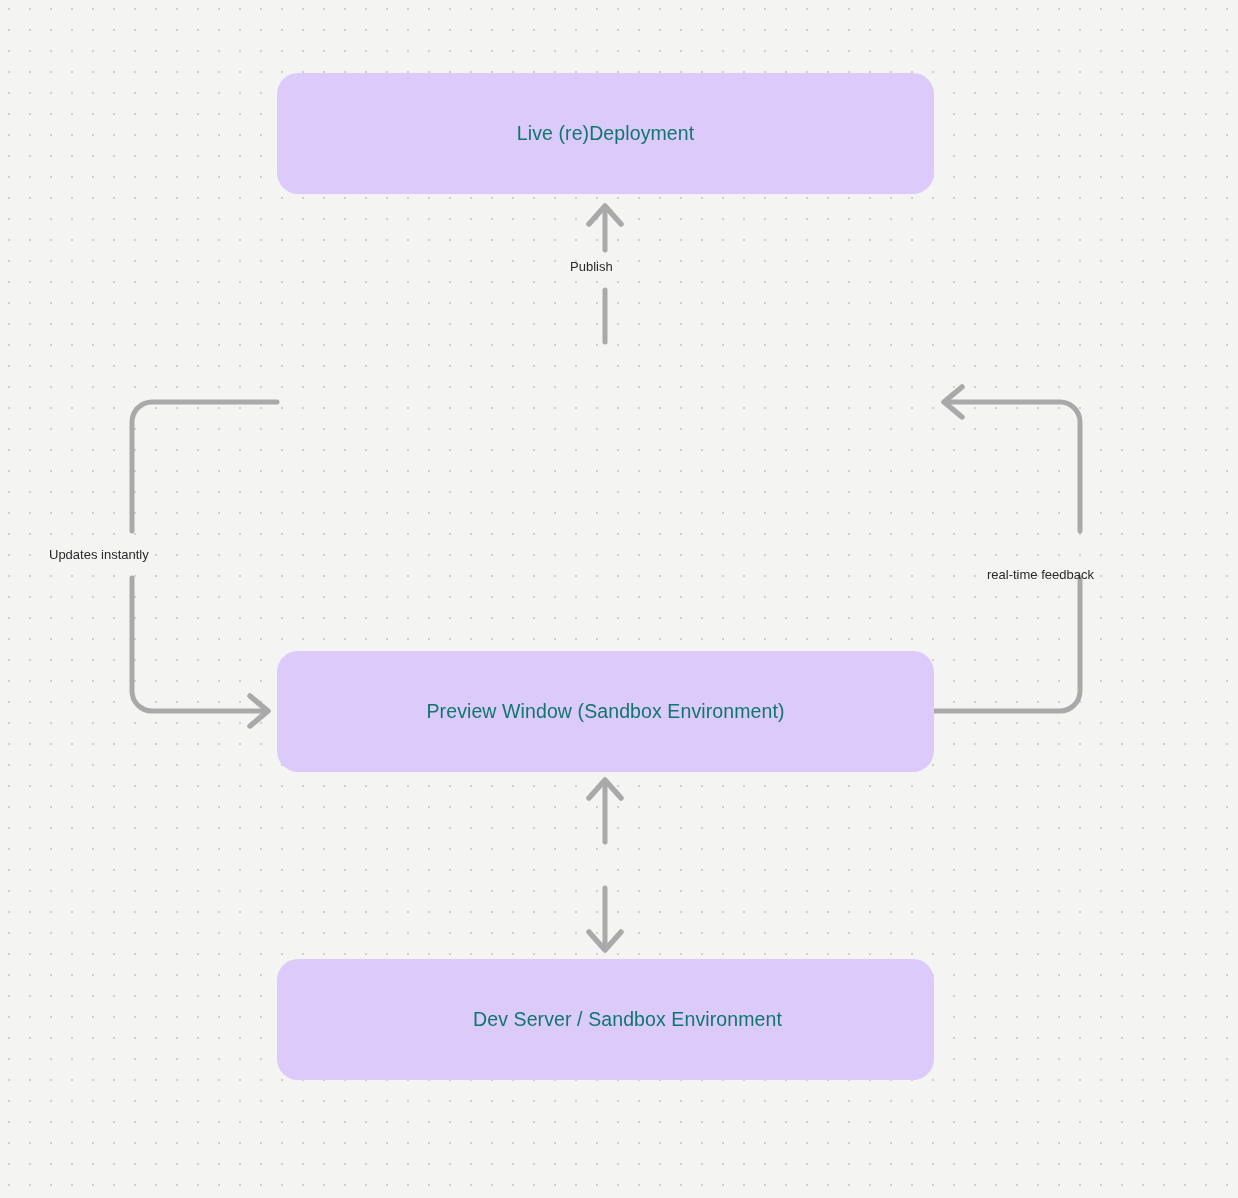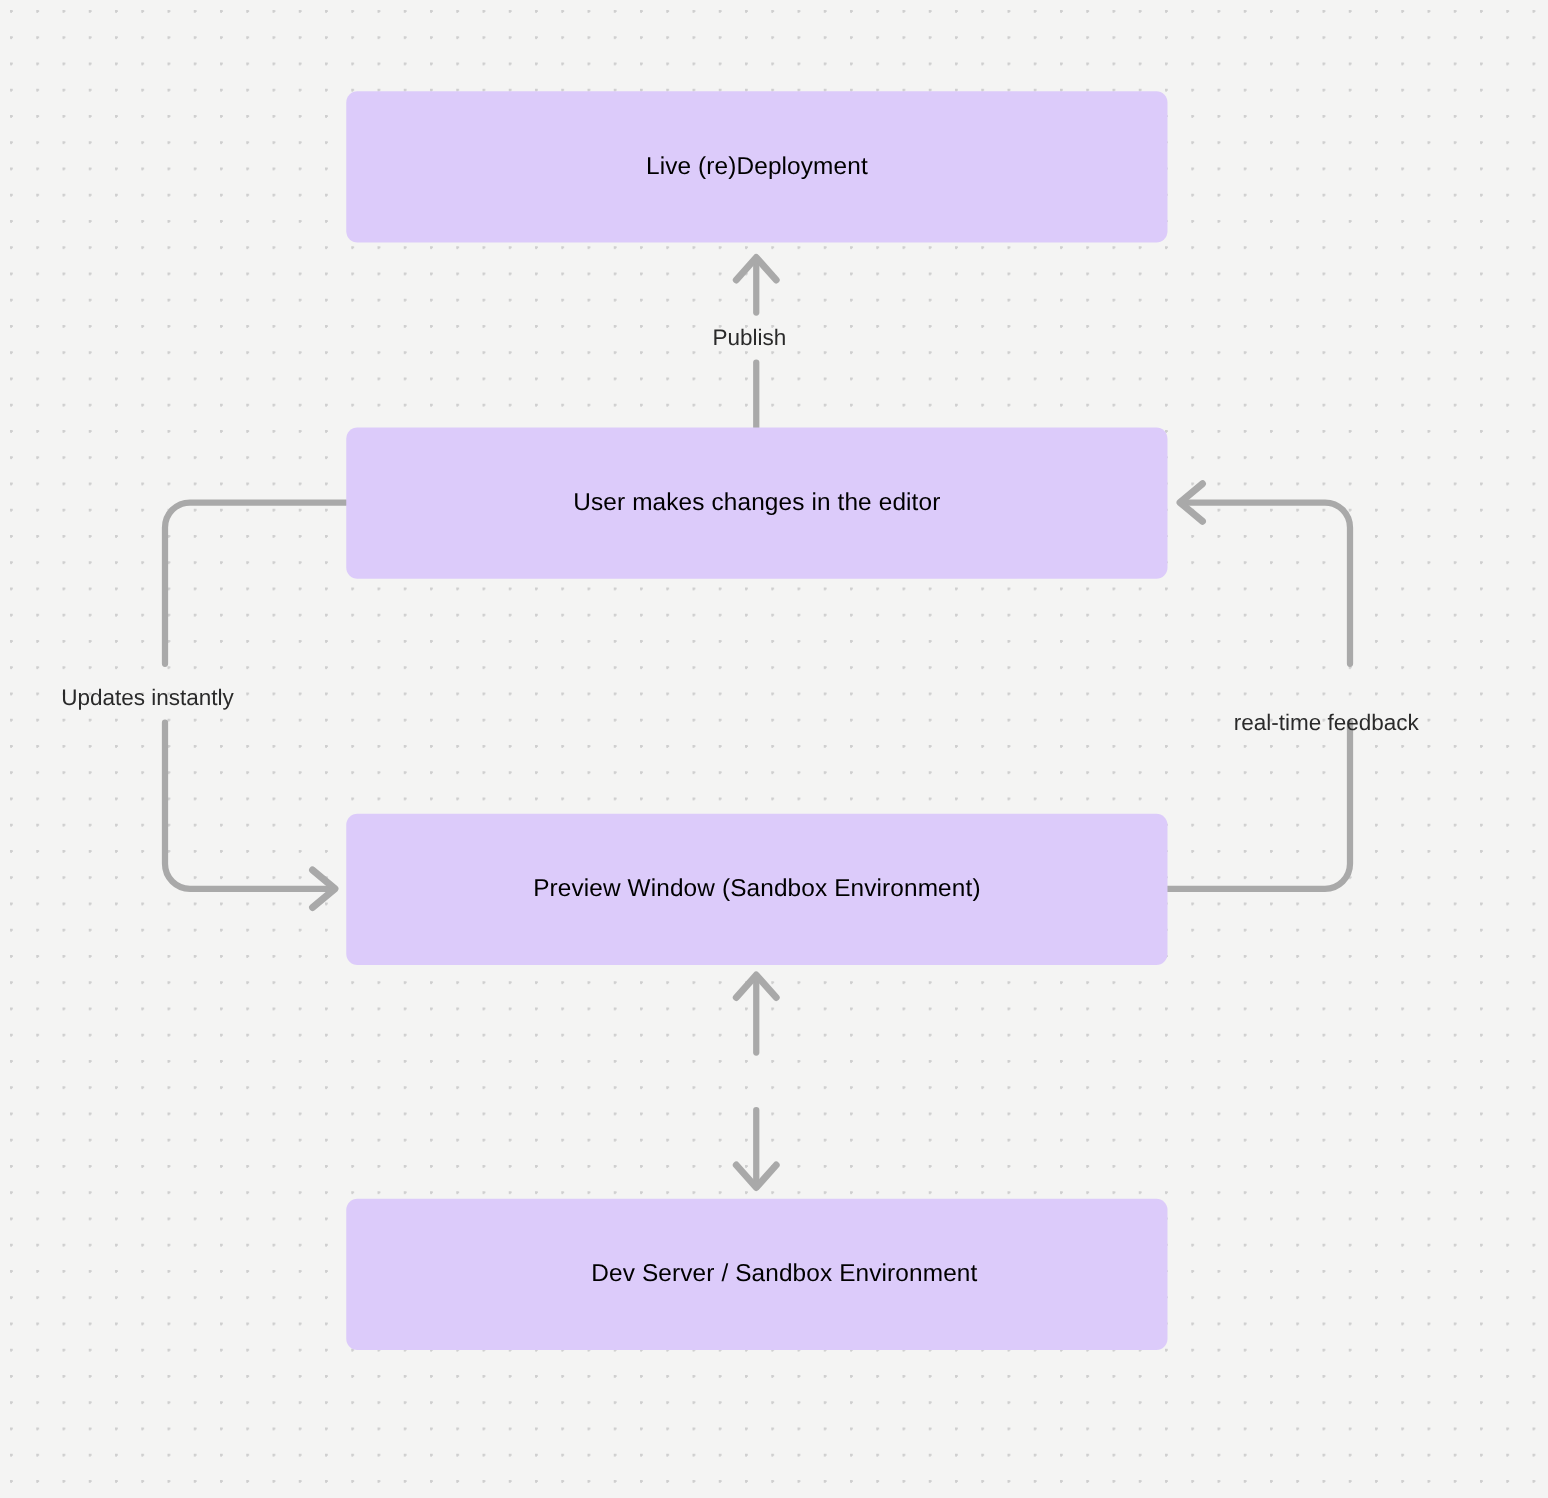--- a/index.html
+++ b/index.html
@@ -21,25 +21,25 @@
     background-image: radial-gradient(circle at 1px 1px, #cfcfcf 1.1px, transparent 1.2px);
     background-size: 21px 21px;
     background-position: 8px 8px;
   }
 
   
   .node {
     position: absolute;
     box-sizing: border-box;
     background: #dccbfa;
-    border-radius: 9px;
+    border-radius: 21px;
     display: flex;
     align-items: center;
     justify-content: center;
-    color: #000000;
+    color: #0f766e;
     font-size: 19.5px;
     letter-spacing: 0.1px;
     line-height: 1.2;
     text-align: center;
     user-select: none;
   }
 
   #node-live        { left: 277px; top: 73px;  width: 657px; height: 121px; }
   #node-editor      { left: 277px; top: 342px; width: 657px; height: 121px; }
   #node-preview     { left: 277px; top: 651px; width: 657px; height: 121px; }
@@ -66,21 +66,21 @@
     stroke: #a9a9a9;
     stroke-width: 5.5;
     stroke-linecap: round;
     stroke-linejoin: round;
   }
 
   
   .edge-label {
     position: absolute;
     color: #2a2a2a;
-    font-size: 18px;
+    font-size: 13px;
     line-height: 1.25;
     white-space: nowrap;
     user-select: none;
   }
   #label-publish     { left: 570px; top: 259px; }
   #label-updates     { left: 49px;  top: 547px; }
   #label-realtime    { left: 987px; top: 547px; margin-top: 20px; }
   #label-spun        { left: 415px; top: 856px; }
 </style>
 </head>
@@ -113,23 +113,20 @@
       <path class="edge-head" d="M 589 798 L 605 780 L 621 798"></path>
       <path class="edge-line" d="M 605 888 L 605 948"></path>
       <path class="edge-head" d="M 589 932 L 605 950 L 621 932"></path>
     </g>
   </svg>
 
   <div class="node" id="node-live">
     <span>Live (re)Deployment</span>
   </div>
 
-  <div class="node" id="node-editor">
-    <span>User makes changes in the editor</span>
-  </div>
 
   <div class="node" id="node-preview">
     <span>Preview Window (Sandbox Environment)</span>
   </div>
 
   <div class="node" id="node-devserver">
     <span>Dev Server / Sandbox Environment</span>
   </div>
 
   <div class="edge-label" id="label-publish">Publish</div>

